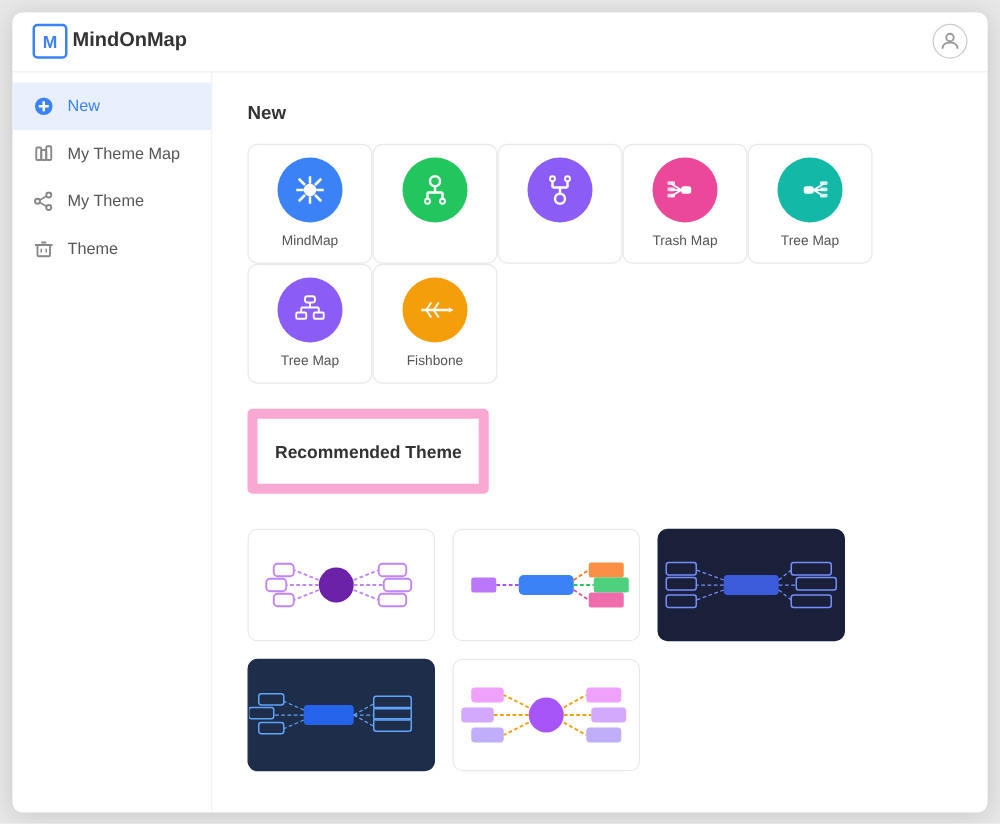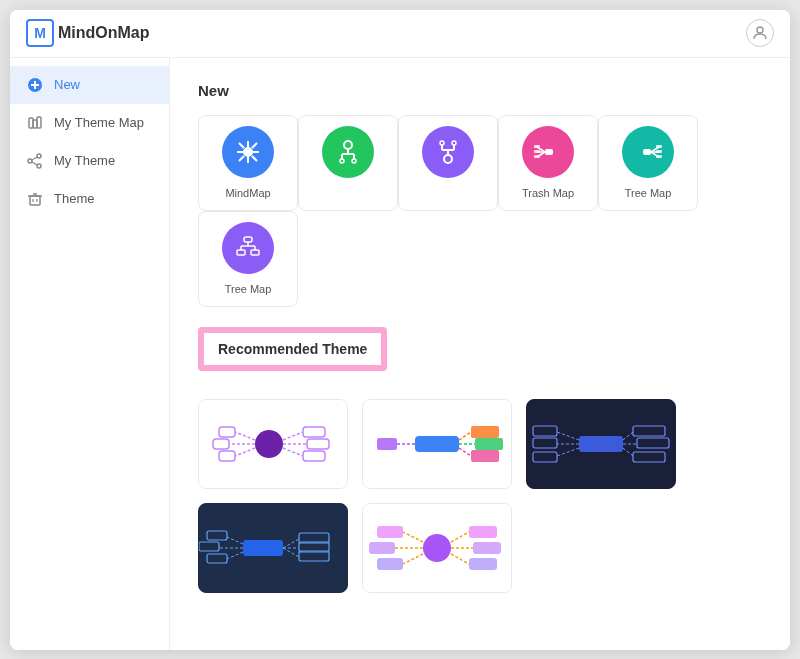--- a/index.html
+++ b/index.html
@@ -135,23 +135,23 @@
       font-size: 24px;
       color: #fff;
     }
     .map-label {
       font-size: 11px;
       color: #555;
       text-align: center;
       line-height: 1.3;
     }
     .recommended-box {
-      border: 6px solid #f9a8d4;
+      border: 8px solid #f9a8d4;
       border-radius: 4px;
-      padding: 8px 14px;
+      padding: 18px 14px;
       display: inline-block;
       margin-bottom: 28px;
     }
     .recommended-title {
       font-size: 14px;
       font-weight: 700;
       color: #333;
     }
     .theme-grid {
       display: flex;
@@ -339,20 +339,33 @@
               <line x1="8" y1="13" x2="22" y2="13" stroke="white" stroke-width="1.5"></line>
               <line x1="8" y1="13" x2="8" y2="17" stroke="white" stroke-width="1.5"></line>
               <line x1="22" y1="13" x2="22" y2="17" stroke="white" stroke-width="1.5"></line>
               <rect x="4" y="17" width="8" height="5" rx="1" stroke="white" stroke-width="1.5"></rect>
               <rect x="18" y="17" width="8" height="5" rx="1" stroke="white" stroke-width="1.5"></rect>
             </svg>
           </div>
           <span class="map-label">Tree Map</span>
         </div>
 
+        <div class="map-card">
+          <div class="map-icon-circle" style="background:#f59e0b;">
+            <svg width="30" height="30" viewBox="0 0 30 30" fill="none">
+              <line x1="4" y1="15" x2="26" y2="15" stroke="white" stroke-width="2"></line>
+              <line x1="8" y1="15" x2="12" y2="9" stroke="white" stroke-width="1.5"></line>
+              <line x1="14" y1="15" x2="18" y2="9" stroke="white" stroke-width="1.5"></line>
+              <line x1="8" y1="15" x2="12" y2="21" stroke="white" stroke-width="1.5"></line>
+              <line x1="14" y1="15" x2="18" y2="21" stroke="white" stroke-width="1.5"></line>
+              <polygon points="26,13 30,15 26,17" fill="white"></polygon>
+            </svg>
+          </div>
+          <span class="map-label">Fishbone</span>
+        </div>
       </div>
 
       
       <div class="recommended-box">
         <span class="recommended-title">Recommended Theme</span>
       </div>
 
       
       <div class="theme-grid">
 

